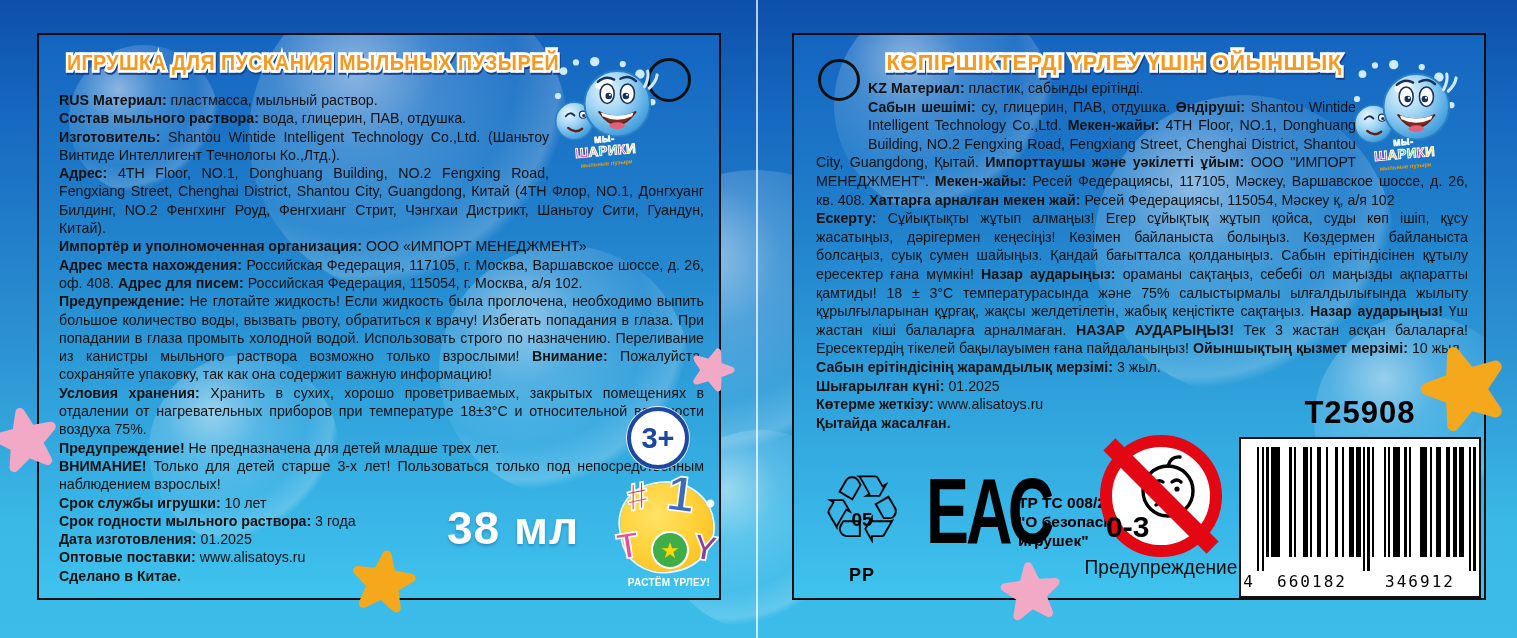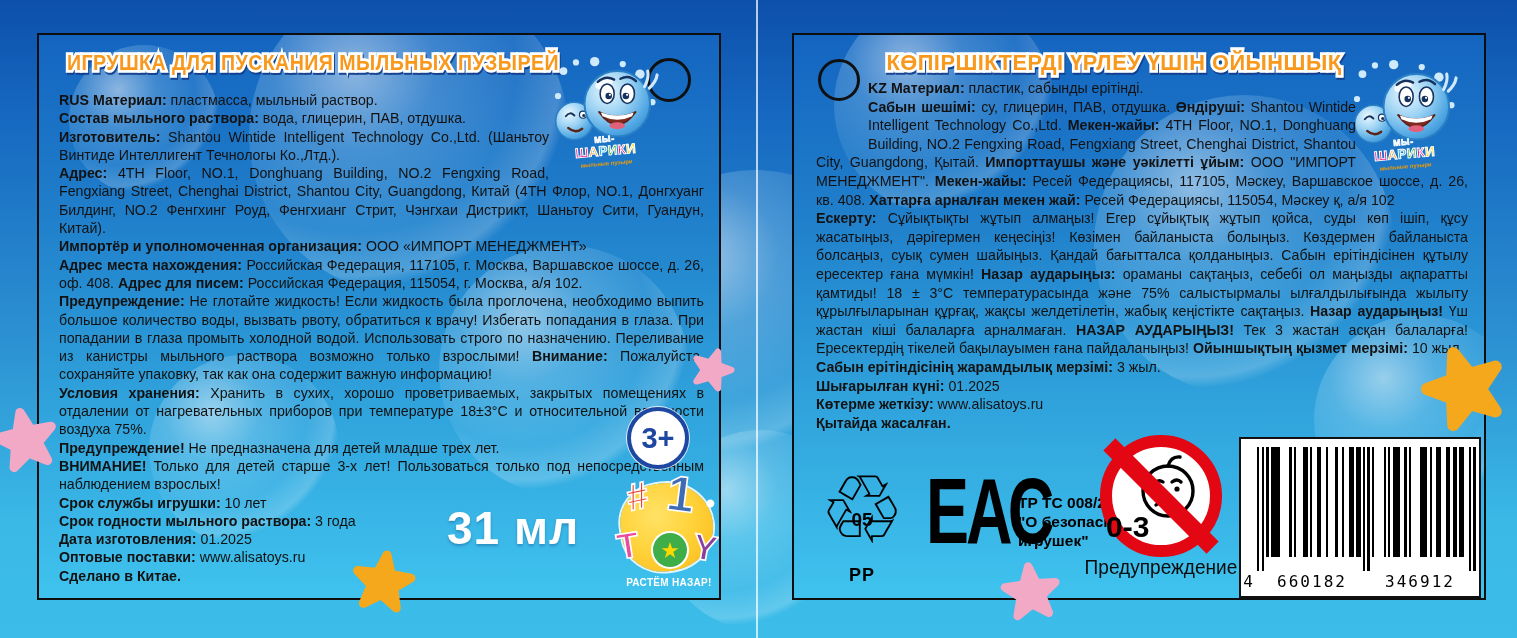--- a/index.html
+++ b/index.html
@@ -132,31 +132,31 @@
 
     <div class="body-text body-left">
       <span class="spacer-r" style="width:155px;height:86px;"></span>
       <span><p class="para"><span class="b">RUS</span><span>  </span><span class="b">Материал:</span><span> пластмасса, мыльный раствор.</span></p><p class="para"><span class="b">Состав мыльного раствора:</span><span> вода, глицерин, ПАВ, отдушка.</span></p><p class="para"><span class="b">Изготовитель:</span><span> Shantou Wintide Intelligent Technology Co.,Ltd. (Шаньтоу Винтиде Интеллигент Течнологы Ко.,Лтд.).</span></p><p class="para"><span class="b">Адрес:</span><span> 4TH Floor, NO.1, Donghuang Building, NO.2 Fengxing Road, Fengxiang Street, Chenghai District, Shantou City, Guangdong, Китай (4TH Флор, NO.1, Донгхуанг Билдинг, NO.2 Фенгхинг Роуд, Фенгхианг Стрит, Чэнгхаи Дистрикт, Шаньтоу Сити, Гуандун, Китай).</span></p><p class="para"><span class="b">Импортёр и уполномоченная организация:</span><span> ООО «ИМПОРТ МЕНЕДЖМЕНТ»</span></p><p class="para"><span class="b">Адрес места нахождения:</span><span> Российская Федерация, 117105, г. Москва, Варшавское шоссе, д. 26, оф. 408. </span><span class="b">Адрес для писем:</span><span> Российская Федерация, 115054, г. Москва, а/я 102.</span></p><p class="para"><span class="b">Предупреждение:</span><span> Не глотайте жидкость! Если жидкость была проглочена, необходимо выпить большое количество воды, вызвать рвоту, обратиться к врачу! Избегать попадания в глаза. При попадании в глаза промыть холодной водой. Использовать строго по назначению. Переливание из канистры мыльного раствора возможно только взрослыми! </span><span class="b">Внимание:</span><span> Пожалуйста, сохраняйте упаковку, так как она содержит важную информацию!</span></p><p class="para"><span class="b">Условия хранения:</span><span> Хранить в сухих, хорошо проветриваемых, закрытых помещениях в отдалении от нагревательных приборов при температуре 18±3°С и относительной влажности воздуха 75%.</span></p><p class="para"><span class="b">Предупреждение!</span><span> Не предназначена для детей младше трех лет.</span></p><p class="para"><span class="b">ВНИМАНИЕ!</span><span> Только для детей старше 3-х лет! Пользоваться только под непосредственным наблюдением взрослых!</span></p><p class="para"><span class="b">Срок службы игрушки:</span><span> 10 лет</span></p><p class="para"><span class="b">Срок годности мыльного раствора:</span><span> 3 года</span></p><p class="para"><span class="b">Дата изготовления:</span><span> 01.2025</span></p><p class="para"><span class="b">Оптовые поставки:</span><span> www.alisatoys.ru</span></p><p class="para"><span class="b">Сделано в Китае.</span></p></span>
     </div>
 
     <div class="badge-age">
       <span>3+</span>
     </div>
 
-    <div class="volume">31 мл</div>
+    <div class="volume">38 мл</div>
 
     <div class="toylogo">
       <div class="blob"></div>
       <span class="tl-hash">#</span>
       <span class="tl-one">1</span>
       <span class="tl-reg">®</span>
       <span class="tl-t">T</span>
       <span class="tl-o">★</span>
       <span class="tl-y">Y</span>
-      <span class="tl-slogan">РАСТЁМ НАЗАР!</span>
+      <span class="tl-slogan">РАСТЁМ ҮРЛЕУ!</span>
     </div>
   </div>
 
   <div class="panel panel-right">
     <div class="bub" style="left:40px;top:-40px;width:220px;height:220px;"></div>
     <div class="bub" style="left:300px;top:60px;width:300px;height:300px;"></div>
     <div class="bub" style="left:520px;top:280px;width:210px;height:210px;"></div>
 
     <svg class="title-svg" style="left:70px;top:10px;width:500px;">
       <text x="250" y="25" text-anchor="middle" textLength="455" lengthAdjust="spacingAndGlyphs">КӨПІРШІКТЕРДІ ҮРЛЕУ ҮШІН ОЙЫНШЫҚ</text>
@@ -199,20 +199,21 @@
         <span class="mascot-sub">мыльные пузыри</span>
       </div>
     </div>
 
     <div class="body-text body-right">
       <span class="spacer-l" style="width:52px;height:66px;"></span>
       <span class="spacer-r" style="width:112px;height:84px;"></span>
       <span><p class="para"><span class="b">KZ</span><span>  </span><span class="b">Материал:</span><span> пластик, сабынды ерітінді.</span></p><p class="para"><span class="b">Сабын шешімі:</span><span> су, глицерин, ПАВ, отдушка. </span><span class="b">Өндіруші:</span><span> Shantou Wintide Intelligent Technology Co.,Ltd. </span><span class="b">Мекен-жайы:</span><span> 4TH Floor, NO.1, Donghuang Building, NO.2 Fengxing Road, Fengxiang Street, Chenghai District, Shantou City, Guangdong, Қытай. </span><span class="b">Импорттаушы және уәкілетті ұйым:</span><span> ООО "ИМПОРТ МЕНЕДЖМЕНТ". </span><span class="b">Мекен-жайы:</span><span> Ресей Федерациясы, 117105, Мәскеу, Варшавское шоссе, д. 26, кв. 408. </span><span class="b">Хаттарға арналған мекен жай:</span><span> Ресей Федерациясы, 115054, Мәскеу қ, а/я 102</span></p><p class="para"><span class="b">Ескерту:</span><span> Сұйықтықты жұтып алмаңыз! Егер сұйықтық жұтып қойса, суды көп ішіп, құсу жасатыңыз, дәрігермен кеңесіңіз! Көзімен байланыста болыңыз. Көздермен байланыста болсаңыз, суық сумен шайыңыз. Қандай бағытталса қолданыңыз. Сабын ерітіндісінен құтылу ересектер ғана мүмкін! </span><span class="b">Назар аударыңыз:</span><span> ораманы сақтаңыз, себебі ол маңызды ақпаратты қамтиды! 18 ± 3°С температурасында және 75% салыстырмалы ылғалдылығында жылыту құрылғыларынан құрғақ, жақсы желдетілетін, жабық кеңістікте сақтаңыз. </span><span class="b">Назар аударыңыз!</span><span> Үш жастан кіші балаларға арналмаған. </span><span class="b">НАЗАР АУДАРЫҢЫЗ!</span><span> Тек 3 жастан асқан балаларға! Ересектердің тікелей бақылауымен ғана пайдаланыңыз! </span><span class="b">Ойыншықтың қызмет мерзімі:</span><span> 10 жыл</span></p><p class="para"><span class="b">Сабын ерітіндісінің жарамдылық мерзімі:</span><span> 3 жыл.</span></p><p class="para"><span class="b">Шығарылған күні:</span><span> 01.2025</span></p><p class="para"><span class="b">Көтерме жеткізу:</span><span> www.alisatoys.ru</span></p><p class="para"><span class="b">Қытайда жасалған.</span></p></span>
     </div>
 
+    <div class="pcode">T25908</div>
 
     <div class="bcbox">
       <div style="position:absolute;left:2px;top:6px;"><svg width="234" height="148" shape-rendering="crispEdges">
             <rect x="14.00" y="2" width="2.30" height="124" fill="#000"></rect>
             <rect x="18.60" y="2" width="2.30" height="124" fill="#000"></rect>
             <rect x="23.20" y="2" width="2.30" height="110" fill="#000"></rect>
             <rect x="27.80" y="2" width="2.30" height="110" fill="#000"></rect>
             <rect x="30.10" y="2" width="2.30" height="110" fill="#000"></rect>
             <rect x="32.40" y="2" width="2.30" height="110" fill="#000"></rect>
             <rect x="34.70" y="2" width="2.30" height="110" fill="#000"></rect>

